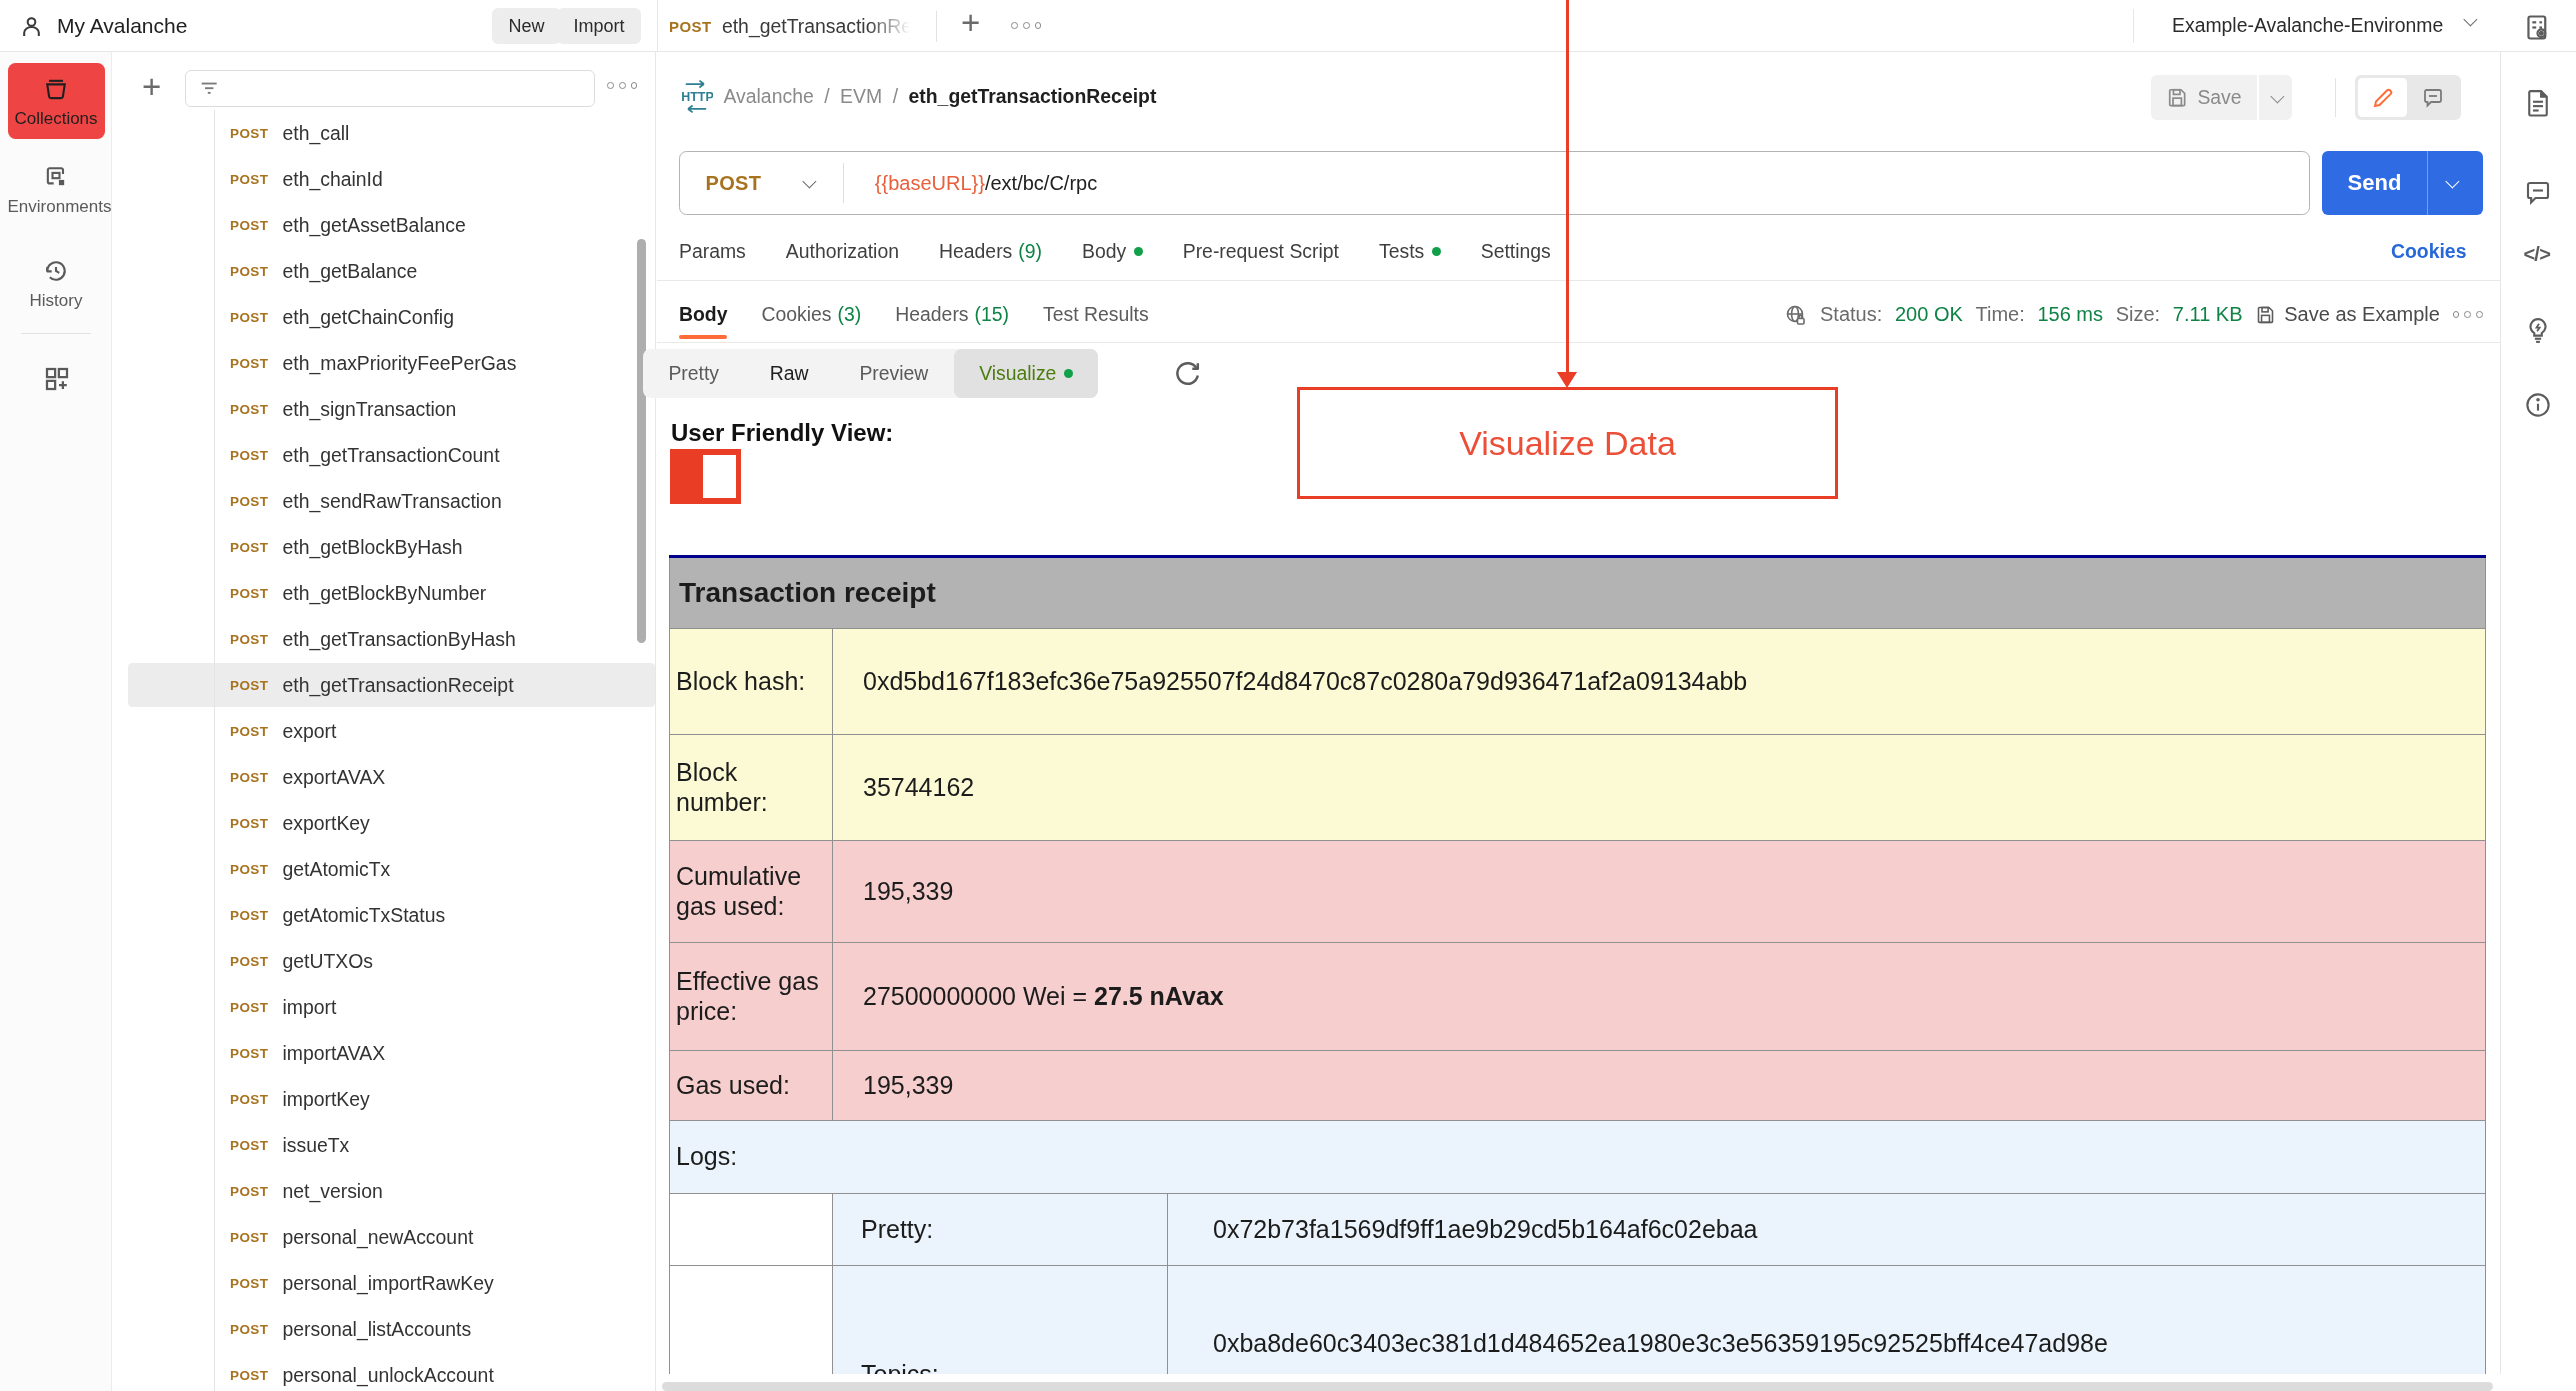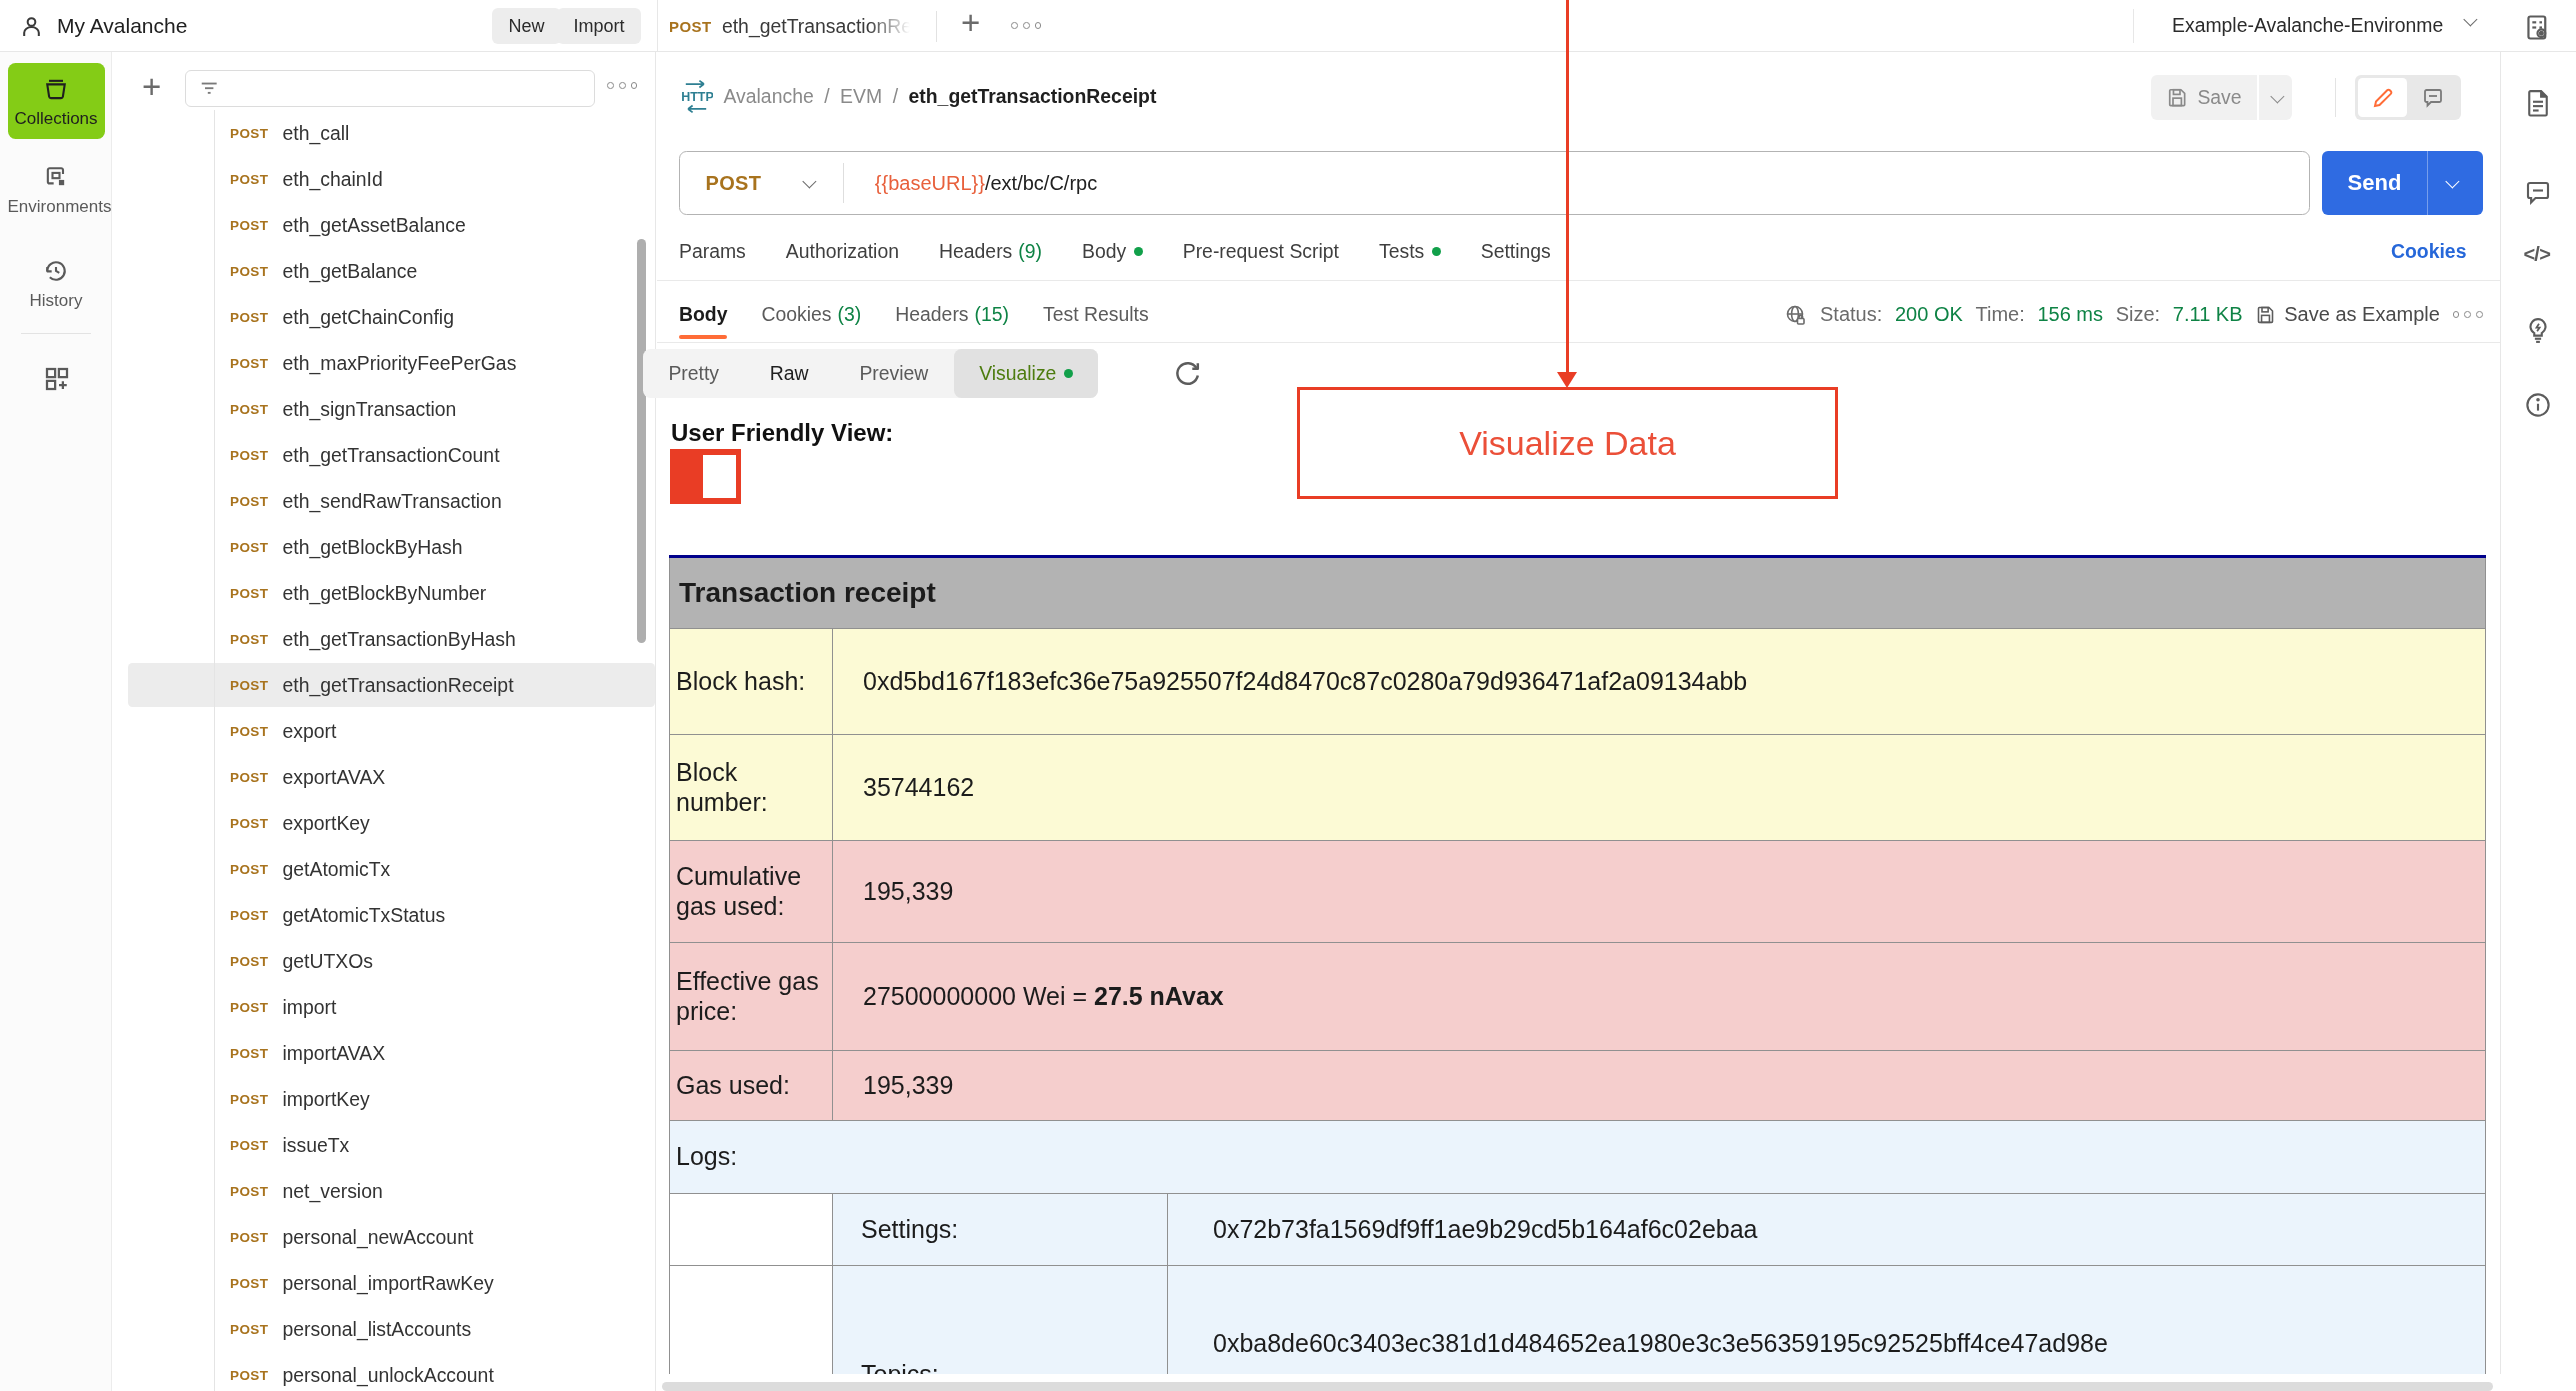--- a/index.html
+++ b/index.html
@@ -27,21 +27,21 @@
   .tab-title { font-size:19.4px; color:#3a3a3a; white-space:nowrap; overflow:hidden; width:188px;
     -webkit-mask-image:linear-gradient(90deg,#000 78%,transparent); mask-image:linear-gradient(90deg,#000 78%,transparent); }
   .tab-sep { left:936px; top:10.5px; width:0.7px; height:31px; background:#e2e2e2; }
   .plus-icon { font-size:33px; font-weight:300; color:#6b6b6b; line-height:1; }
   .env-name { font-size:19.4px; color:#2b2b2b; }
 
   
   .leftrail { left:0; top:52px; width:112px; height:1340px; background:#fbfbfb; border-right:0.7px solid #ececec; }
   .rail-item { position:absolute; left:7.5px; width:97px; text-align:center; color:#5a5a5a; font-size:17px; cursor:pointer; }
   .rail-item .ric { display:flex; justify-content:center; margin-bottom:6px; }
-  .rail-active { background:#84cc16; border-radius:7.5px; padding:12px 0 10.5px; color:#1f1f1f; }
+  .rail-active { background:#ef4444; border-radius:7.5px; padding:12px 0 10.5px; color:#1f1f1f; }
   .rail-div { position:absolute; left:21px; top:281px; width:70px; height:0.7px; background:#e3e3e3; }
 
   
   .sidebar { left:112px; top:52px; width:544px; height:1340px; background:#fff; border-right:0.7px solid #e7e7e7; overflow:hidden; }
   .sb-toolbar { position:absolute; left:0; top:18px; width:544px; height:39px; }
   .sb-plus { position:absolute; left:30px; top:0px; cursor:pointer; }
   .sb-search { position:absolute; left:73px; top:0px; width:410px; height:37px; border:0.7px solid #dcdcdc;
     border-radius:6px; background:#fff; display:flex; align-items:center; padding-left:12px; }
   .sb-dots { position:absolute; left:495px; top:12px; cursor:pointer; }
   .sb-list { position:absolute; left:0; top:58px; width:544px; }
@@ -593,21 +593,21 @@
     </tr>
     <tr class="h94">
       <td class="t-label pink">Gas used:</td>
       <td class="t-val pink" colspan="2">195,339</td>
     </tr>
     <tr class="h98">
       <td class="t-label blue" colspan="3">Logs:</td>
     </tr>
     <tr class="h96">
       <td class="white-cell"></td>
-      <td class="blue addr-label">Settings:</td>
+      <td class="blue addr-label">Pretty:</td>
       <td class="blue v3">0x72b73fa1569df9ff1ae9b29cd5b164af6c02ebaa</td>
     </tr>
     <tr class="h290">
       <td class="white-cell"></td>
       <td class="blue addr-label">Topics:</td>
       <td class="blue topics-cell">
 
       <div>0xba8de60c3403ec381d1d484652ea1980e3c3e56359195c92525bff4ce47ad98e</div>
             <div>0x00000000000000000000000022449dd1f9a4018c59c7873190817df363708042</div>
           </td>

